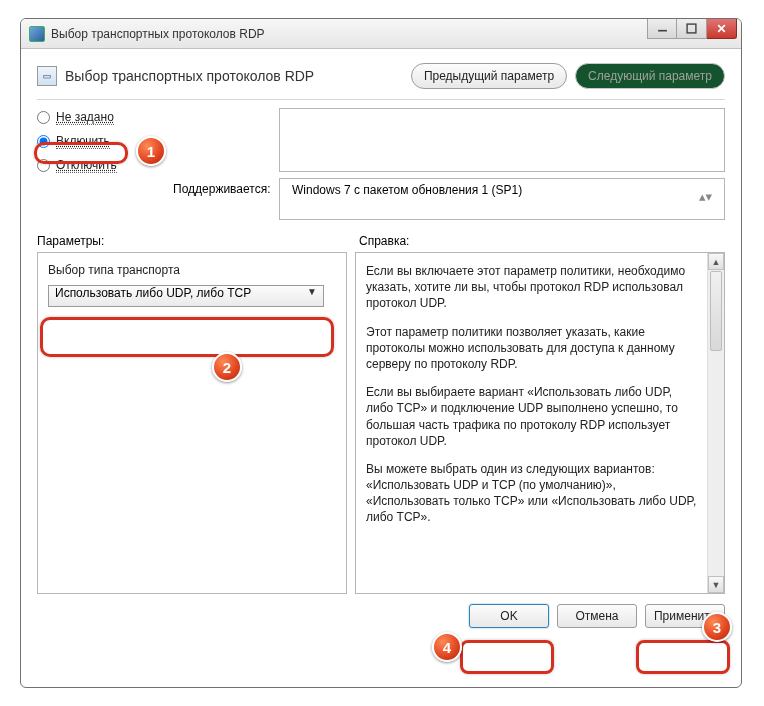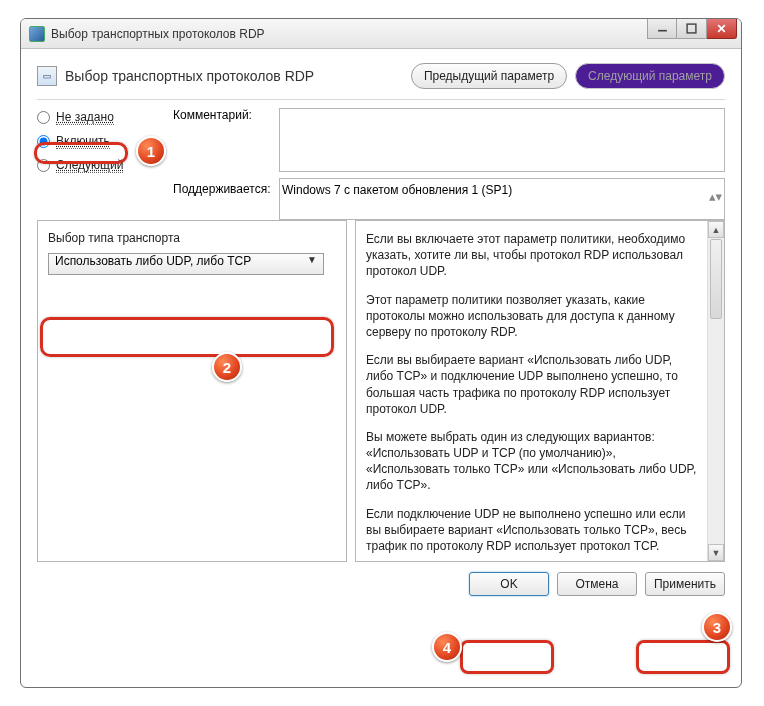--- a/index.html
+++ b/index.html
@@ -17,36 +17,36 @@
 .win-btn.close { background:linear-gradient(to bottom,#e27474,#c83a2e); color:#fff; border-color:#8a2a20; border-bottom-right-radius:3px; font-weight:bold;}
 .win-btn svg { width:11px; height:11px; }
 
 .content { padding: 10px 10px 10px 10px; }
 
 
 .header-row { display:flex; align-items:center; gap:8px; padding:4px 6px 10px 6px;}
 .header-icon { width:20px; height:20px; border:1px solid #999; background:linear-gradient(to bottom,#eef5fb,#cfe2f3); display:flex; align-items:center; justify-content:center; font-size:9px; color:#336; }
 .header-title { font-size:14px; color:#333; flex:1; }
 .nav-btn { height:26px; padding:0 12px; border:1px solid #9c9c9c; background:linear-gradient(to bottom,#fcfcfc,#e8e8e8); color:#222; border-radius:13px; cursor:pointer; }
-.nav-btn.disabled { color:#a0a0a0; border-color:#c8c8c8; background:#4c1d95; cursor:default;}
+.nav-btn.disabled { color:#a0a0a0; border-color:#c8c8c8; background:#14532d; cursor:default;}
 
 hr.sep { border:none; border-top:1px solid #d8d8d8; margin:0 6px 8px 6px;}
 
 
 .config { display:grid; grid-template-columns: 130px 100px 1fr; column-gap:6px; row-gap:6px; padding:0 6px;}
 .radio-col { grid-column:1; display:flex; flex-direction:column; gap:10px; padding-top:2px;}
 .radio-item { display:flex; align-items:center; gap:6px;}
 .radio-item input { width:13px; height:13px; }
 .radio-item label { text-decoration:underline dotted; color:#222;}
 .radio-item .dotunder { border-bottom:1px dotted #666; text-decoration:none;}
 
 .lbl-comment { grid-column:2; grid-row:1;}
 .ta { grid-column:3; grid-row:1; height:64px; border:1px solid #b6b6b6; background:#fff; resize:none; padding:4px; font-family:inherit;}
 .lbl-support { grid-column:2; grid-row:2; padding-top:4px;}
-.support-box { grid-column:3; grid-row:2; height:42px; border:1px solid #b6b6b6; background:#fff; padding:4px 2px; display:flex; align-items:flex-start; justify-content:space-between;}
+.support-box { grid-column:3; grid-row:2; height:42px; border:1px solid #b6b6b6; background:#fff; padding:4px 12px; display:flex; align-items:flex-start; justify-content:space-between;}
 .support-box .scroll-hint { color:#888; font-size:13px; padding-top:6px;}
 
 
 .lower-labels { display:flex; gap:0; padding:14px 6px 4px 6px;}
 .lower-labels .l1 { width: 322px; }
 .lower-labels .l2 { flex:1; }
 
 
 .panels { display:flex; gap:8px; padding:0 6px;}
 .panel-left { width:310px; height:342px; border:1px solid #b6b6b6; background:#fff; padding:10px 10px; position:relative;}
@@ -112,48 +112,50 @@
         <div class="radio-item">
           <input type="radio" name="state" style="">
           <label><span class="dotunder">Не задано</span></label>
         </div>
         <div class="radio-item">
           <input type="radio" name="state" checked="" style="">
           <label><span class="dotunder">Включить</span></label>
         </div>
         <div class="radio-item">
           <input type="radio" name="state" style="">
-          <label><span class="dotunder">Следующий</span></label>
+          <label><span class="dotunder">Отключить</span></label>
         </div>
       </div>
-      <span class="lbl-comment">Комментарий:</span>
       <textarea class="ta" style=""></textarea>
       <span class="lbl-support">Поддерживается:</span>
       <div class="support-box">
         <span>Windows 7 с пакетом обновления 1 (SP1)</span>
         <span class="scroll-hint">▴▾</span>
       </div>
     </div>
 
+    <div class="lower-labels">
+      <span class="l1">Параметры:</span>
+      <span class="l2">Справка:</span>
+    </div>
 
     <div class="panels">
       <div class="panel-left">
         <span class="param-label">Выбор типа транспорта</span>
         <div class="combo">
           <span>Использовать либо UDP, либо TCP</span>
           <span class="arrow-down">▼</span>
         </div>
       </div>
       <div class="panel-right">
         <div class="text">
           <p>Если вы включаете этот параметр политики, необходимо указать, хотите ли вы, чтобы протокол RDP использовал протокол UDP.</p>
           <p>Этот параметр политики позволяет указать, какие протоколы можно использовать для доступа к данному серверу по протоколу RDP.</p>
           <p>Если вы выбираете вариант «Использовать либо UDP, либо TCP» и подключение UDP выполнено успешно, то большая часть трафика по протоколу RDP использует протокол UDP.</p>
           <p>Вы можете выбрать один из следующих вариантов: «Использовать UDP и TCP (по умолчанию)», «Использовать только TCP» или «Использовать либо UDP, либо TCP».</p>
-          <p>Если подключение UDP не выполнено успешно или если вы выбираете вариант «Использовать только TCP», весь трафик по протоколу RDP использует протокол TCP.</p>
         </div>
         <div class="scrollbar">
           <div class="arrow">▲</div>
           <div class="thumb"></div>
           <div class="arrow" style="position:absolute;bottom:0;left:0;right:0;">▼</div>
         </div>
       </div>
     </div>
 
     <div class="footer">

